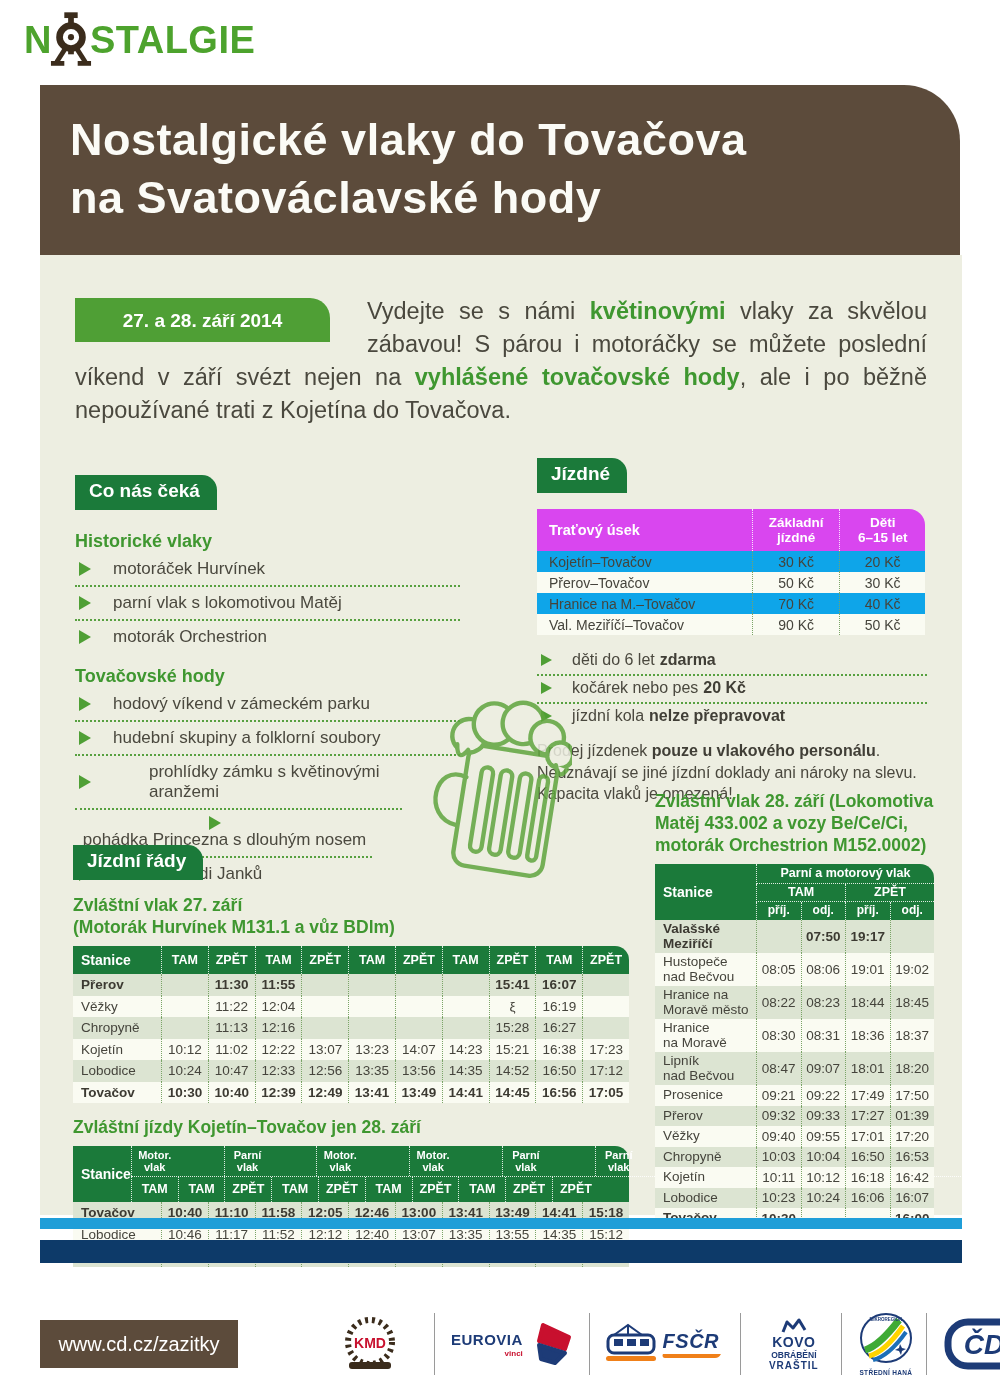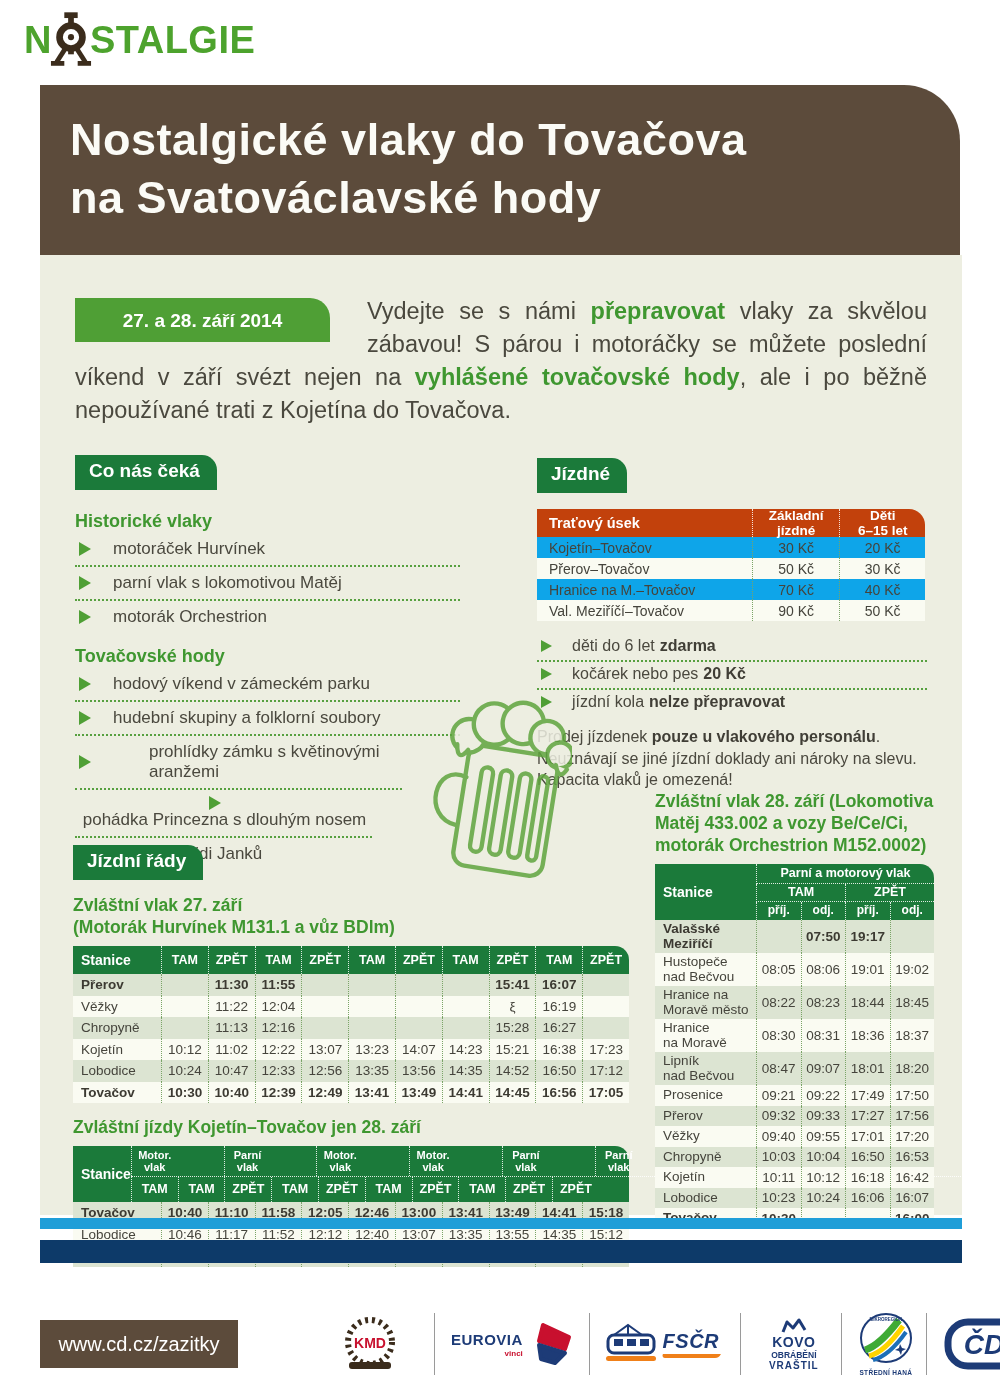--- a/index.html
+++ b/index.html
@@ -27,35 +27,35 @@
   .date-badge{width:255px;height:44px;background:#4f9f35;color:#fff;font-weight:bold;
               font-size:19px;border-radius:0 20px 0 0;display:flex;align-items:center;
               justify-content:center;margin-top:3px;}
   .grn{color:#3f9730;font-weight:bold;}
 
   
   .badge{display:inline-block;background:#1b7a3a;color:#fff;font-weight:bold;font-size:19px;
          padding:5px 17px 8px 14px;border-radius:0 15px 0 0;}
 
   
-  .left-upper{position:absolute;left:35px;top:200px;width:465px;}
+  .left-upper{position:absolute;left:35px;top:220px;width:465px;}
   .group-heading{color:#3f9730;font-weight:bold;font-size:18px;margin:13px 0 4px;}
   .left-upper .group-heading:first-of-type{margin-top:21px;}
   .bullet-item{display:flex;align-items:center;font-size:17px;color:#4a483e;
                padding:3px 0 6px 2px;border-bottom:2px dotted #57a040;margin-bottom:3px;width:383px;}
   .bullet-list .bullet-item:last-child{border-bottom:none;}
   .bullet-list.g2 .bullet-item:nth-child(3){width:325px;gap:36px;}
   .bullet-list.g2 .bullet-item:nth-child(4){width:295px;flex-direction:column;}
   .tri{width:0;height:0;border-top:7px solid transparent;border-bottom:7px solid transparent;
        border-left:12px solid #4f9f35;margin:0 22px 0 2px;flex:none;}
 
   
   .right-upper{position:absolute;left:497px;top:203px;width:390px;}
   .price-table{margin-top:16px;width:388px;}
-  .pt-head{display:flex;background:#c2410c;color:#fff;border-radius:0 16px 0 0;height:28px;align-items:stretch;}
+  .pt-head{display:flex;background:#d946ef;color:#fff;border-radius:0 16px 0 0;height:42px;align-items:stretch;}
   .pt-hcell{font-weight:bold;font-size:13.5px;line-height:15px;display:flex;align-items:center;
             justify-content:center;text-align:center;white-space:pre-line;}
   .pt-hcell.c0{width:216px;justify-content:flex-start;padding-left:12px;font-size:14.5px;box-sizing:border-box;}
   .pt-hcell.c1{width:87px;border-left:1px dotted rgba(255,255,255,.85);}
   .pt-hcell.c2{width:85px;border-left:1px dotted rgba(255,255,255,.85);}
   .pt-row{display:flex;height:21px;align-items:stretch;font-size:14px;color:#45443c;}
   .pt-row.ev{background:#0ea5e9;} .pt-row.od{background:#fafbf2;}
   .pt-cell{display:flex;align-items:center;justify-content:center;}
   .pt-cell.c0{width:216px;justify-content:flex-start;padding-left:12px;box-sizing:border-box;}
   .pt-cell.c1{width:87px;border-left:1px dotted #7aa467;}
@@ -167,21 +167,21 @@
     <div class="hero-line">Nostalgické vlaky do Tovačova</div>
     <div class="hero-line">na Svatováclavské hody</div>
   </div>
 
   <div class="content">
 
     <div class="intro">
       <div class="date-float">
         <div class="date-badge">27. a 28. září 2014</div>
       </div>
-      <span>Vydejte se s námi </span><span class="grn">přepravovat</span><span> vlaky za skvělou zábavou! S párou i motoráčky se můžete poslední víkend v září svézt nejen na </span><span class="grn">vyhlášené tovačovské hody</span><span>, ale i po běžně nepoužívané trati z Kojetína do Tovačova.</span>
+      <span>Vydejte se s námi </span><span class="grn">květinovými</span><span> vlaky za skvělou zábavou! S párou i motoráčky se můžete poslední víkend v září svézt nejen na </span><span class="grn">vyhlášené tovačovské hody</span><span>, ale i po běžně nepoužívané trati z Kojetína do Tovačova.</span>
     </div>
 
     <div class="left-upper">
       <span class="badge">Co nás čeká</span>
       <div id="what-groups">
           <div class="group-heading">Historické vlaky</div>
           <div class="bullet-list g1">
             <div class="bullet-item">
               <span class="tri"></span>
               <span>motoráček Hurvínek</span>
@@ -542,21 +542,21 @@
             <div class="t3-cell">09:21</div>
             <div class="t3-cell">09:22</div>
             <div class="t3-cell">17:49</div>
             <div class="t3-cell">17:50</div>
           </div>
           <div class="t3-row ev">
             <div class="t3-st">Přerov</div>
             <div class="t3-cell">09:32</div>
             <div class="t3-cell">09:33</div>
             <div class="t3-cell">17:27</div>
-            <div class="t3-cell">17:56</div>
+            <div class="t3-cell">01:39</div>
           </div>
           <div class="t3-row od">
             <div class="t3-st">Věžky</div>
             <div class="t3-cell">09:40</div>
             <div class="t3-cell">09:55</div>
             <div class="t3-cell">17:01</div>
             <div class="t3-cell">17:20</div>
           </div>
           <div class="t3-row ev">
             <div class="t3-st">Chropyně</div>

